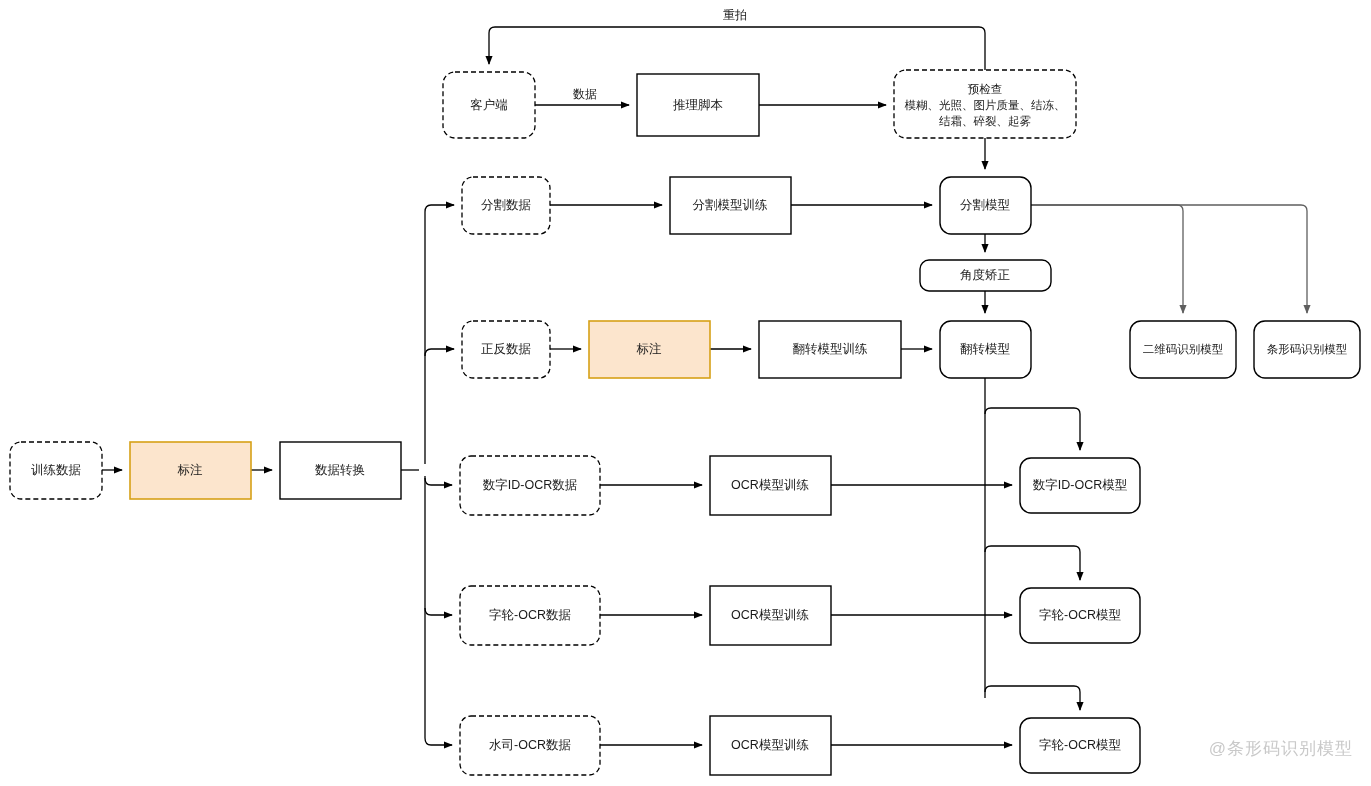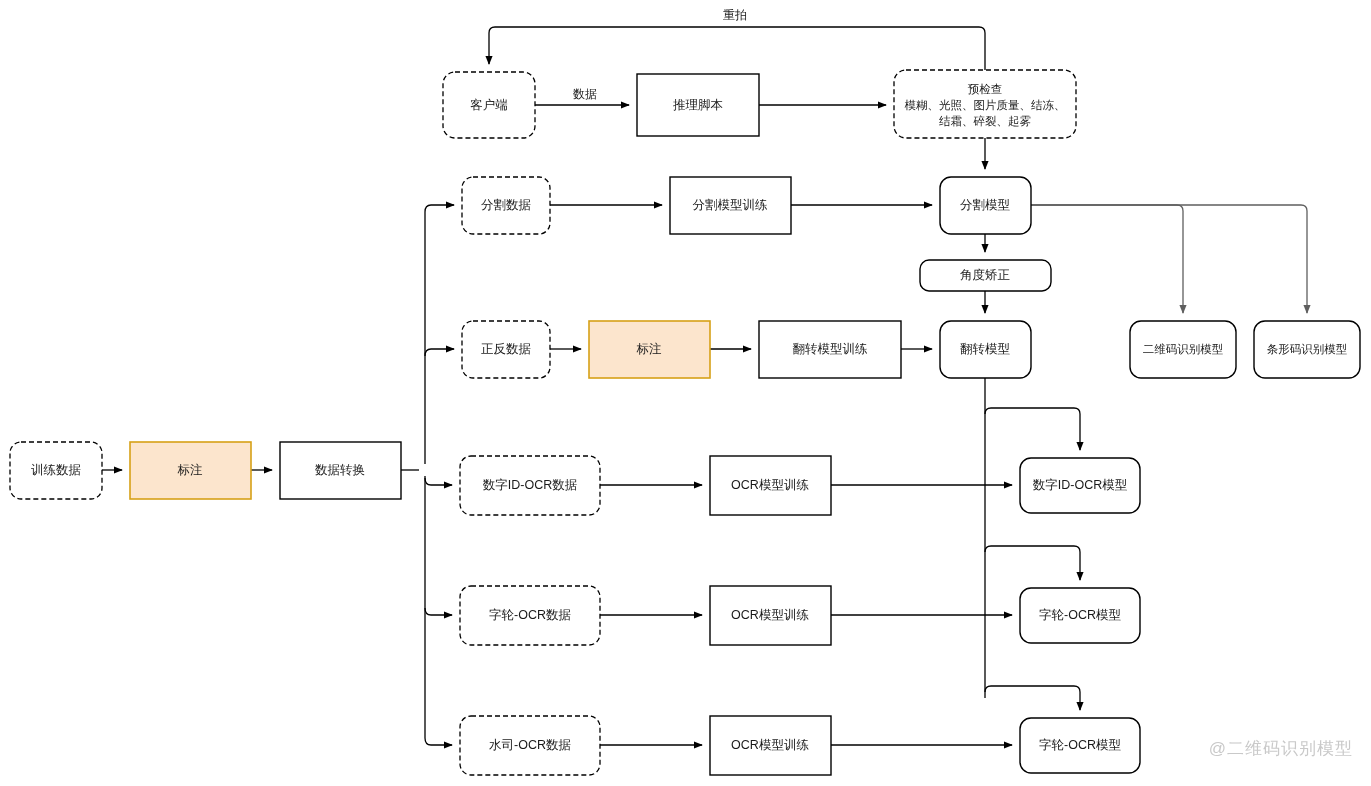--- a/index.html
+++ b/index.html
@@ -273,14 +273,14 @@
 
     <g>
       <rect class="node-rect" x="1020" y="718" width="120" height="55" rx="11" ry="11"></rect>
       <text class="node-label" x="1080" y="746">字轮-OCR模型</text>
     </g>
 
     <text class="edge-label" x="735" y="16">重拍</text>
     <text class="edge-label" x="585" y="95">数据</text>
   </svg>
 
-  <div class="watermark">@二维码识别模型</div>
+  <div class="watermark">@条形码识别模型</div>
 </div>
 
 </body></html>

